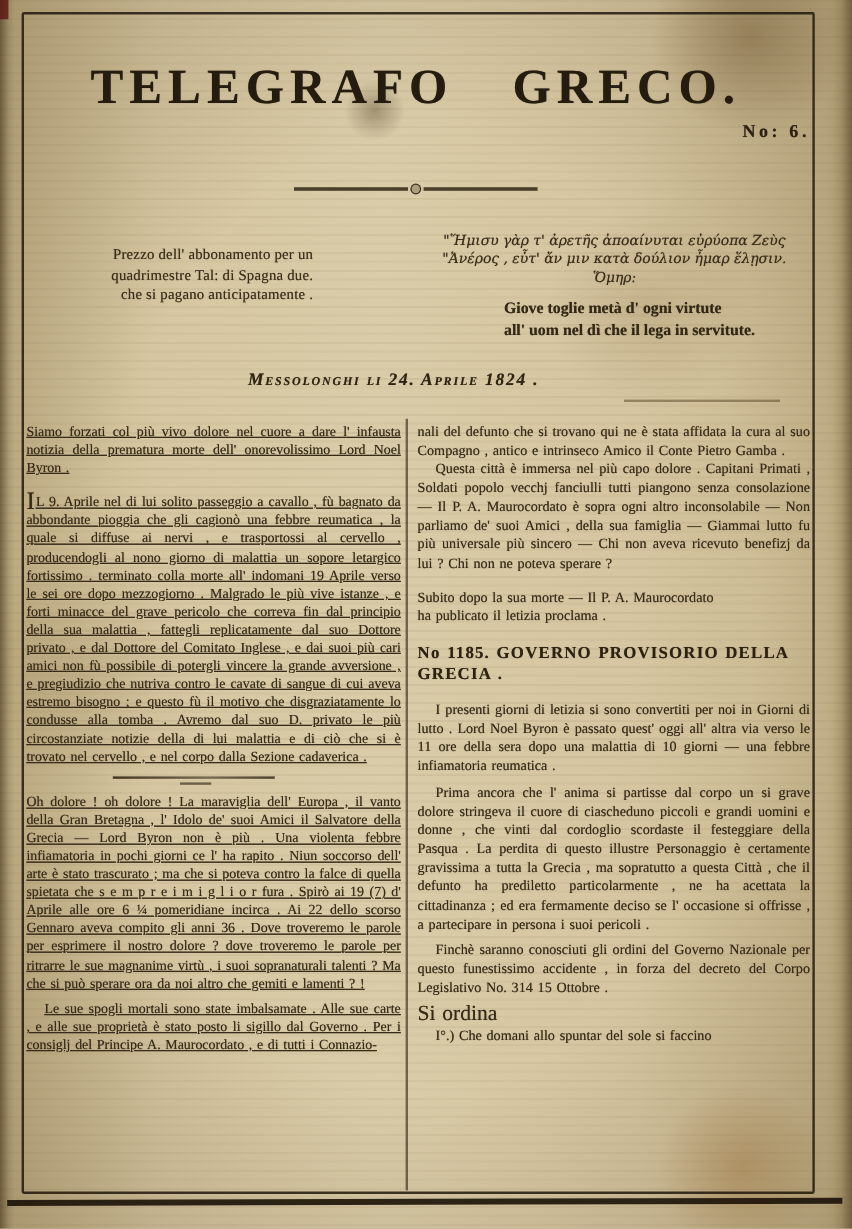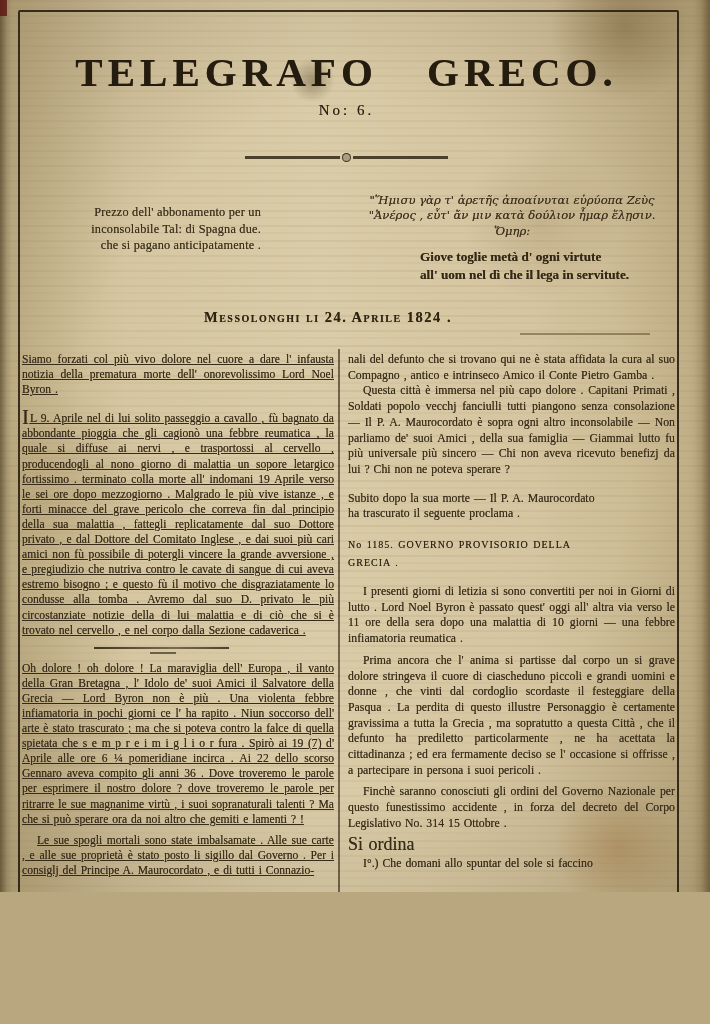--- a/index.html
+++ b/index.html
@@ -2,21 +2,21 @@
 <html><head>
 <meta charset="utf-8">
 <style>
   html,body{margin:0;padding:0;}
   body{
     width:710px;height:1024px;overflow:hidden;
     font-family:"Liberation Serif","DejaVu Serif",serif;
     background:#b9a87f;
   }
   .page{
-    position:relative;width:710px;height:892px;overflow:hidden;
+    position:relative;width:710px;height:1024px;overflow:hidden;
     background:
       radial-gradient(circle at 88% 3%, rgba(104,80,40,.45), transparent 7%),
       radial-gradient(circle at 44% 9%, rgba(60,45,22,.35), transparent 2.5%),
       radial-gradient(circle at 87% 95%, rgba(146,96,38,.33), transparent 6%),
       radial-gradient(circle at 76% 25%, rgba(120,95,52,.18), transparent 9%),
       radial-gradient(circle at 10% 55%, rgba(120,95,52,.15), transparent 12%),
       radial-gradient(ellipse at 50% 50%, rgba(0,0,0,0) 55%, rgba(96,75,40,.28) 100%),
       linear-gradient(90deg,#c3b288 0%,#d6c7a2 18%,#dacca8 45%,#d5c5a0 75%,#c8b78e 97%,#b7a67c 100%);
     color:#362b18;
   }
@@ -38,37 +38,37 @@
 
   .frame{position:absolute;left:18px;top:10px;width:657px;height:981px;
     border:2.5px solid rgba(32,24,12,.85);border-radius:2px;pointer-events:none;}
   .bottom-heavy{position:absolute;left:6px;top:999px;width:696px;height:4.5px;
     background:rgba(26,18,8,.9);transform:rotate(-.15deg);}
 
   .abs{position:absolute;}
   .masthead-title{top:48px;left:18px;width:657px;text-align:center;
     font-size:41px;font-weight:bold;letter-spacing:5px;word-spacing:34px;
     color:#241c0e;text-shadow:0 0 1px rgba(36,28,14,.6);}
-  .issue-no{top:102px;left:18px;width:657px;text-align:center;font-size:15px;
-    font-weight:normal;letter-spacing:3px;color:#2c2212;}
+  .issue-no{top:102px;left:18px;width:657px;text-align:right;font-size:15px;
+    font-weight:bold;letter-spacing:3px;color:#2c2212;}
 
   .ornament{top:153px;left:18px;width:657px;display:flex;align-items:center;justify-content:center;}
   .ornament .bar{width:95px;height:2.5px;background:rgba(40,30,14,.8);}
   .ornament .dot{width:7px;height:7px;border:1.5px solid rgba(40,30,14,.85);border-radius:50%;margin:0 2px;background:rgba(40,30,14,.25);}
 
   .price-notice{top:204px;left:36px;width:225px;font-size:12.3px;line-height:16.5px;
     color:#3b2f1b;letter-spacing:.2px;text-align:right;}
   .greek-quote{top:193px;left:362px;width:300px;text-align:center;font-style:italic;
     font-size:11.6px;line-height:15px;color:#3b2f1b;font-family:"DejaVu Serif",serif;}
   .greek-quote .attrib{margin-top:1px;font-size:11.5px;}
   .italian-verse{top:248px;left:388px;width:280px;font-size:13.2px;line-height:17.5px;
     font-weight:bold;color:#322815;margin-left:32px;}
 
   .dateline{top:309px;left:18px;width:620px;text-align:center;font-variant:small-caps;
-    font-weight:bold;font-size:14.5px;letter-spacing:1.5px;color:#2e2412;}
+    font-weight:bold;font-size:14.5px;letter-spacing:1.5px;color:#2e2412;font-style:italic;}
   .quote-rule{top:333px;left:520px;width:130px;height:1.5px;background:rgba(88,66,36,.5);}
 
   .col-divider{top:349px;left:338px;width:2px;height:643px;background:rgba(40,30,15,.6);}
 
   .col{position:absolute;top:352px;}
   .col p{margin:0;text-align:justify;}
   .col-left{left:22px;width:312px;font-size:11.6px;line-height:15.1px;word-spacing:1px;text-decoration:underline;}
   .col-right{left:348px;width:327px;font-size:11.8px;line-height:15.7px;word-spacing:1px;}
 
   .mt{margin-top:13px!important;}
@@ -76,21 +76,21 @@
   .indent{text-indent:15px;}
   .center{text-align:left;}
 
   .dropcap{font-size:21px;line-height:10px;font-weight:normal;letter-spacing:.5px;
     position:relative;top:2px;margin-right:.5px;}
 
   .mini-divider{width:135px;height:2.5px;margin:9px 0 3px 72px;
     background:linear-gradient(90deg, rgba(40,30,14,.85), rgba(40,30,14,.55) 60%, rgba(40,30,14,.8));}
   .mini-divider-tail{width:26px;height:1.5px;margin:0 0 7px 128px;background:rgba(40,30,14,.6);}
 
-  .proclama-heading{font-weight:normal;font-size:10px;line-height:17.5px;letter-spacing:1px;
+  .proclama-heading{font-weight:bold;font-size:14px;line-height:17.5px;letter-spacing:1px;
     color:#2c2212;margin:14px 0 2px 0!important;}
   .si-ordina{margin-top:5px!important;margin-bottom:4px!important;font-size:18px;}
   .ink{text-shadow:0 0 .6px rgba(54,43,24,.65);}
 </style>
 </head>
 <body>
 
 <div class="page">
   <div class="edge-left abs"></div>
   <div class="edge-right abs"></div>
@@ -102,21 +102,21 @@
   <div class="abs issue-no ink">No:  6.</div>
 
   <div class="abs ornament">
     <div class="bar"></div>
     <div class="dot"></div>
     <div class="bar"></div>
   </div>
 
   <div class="abs price-notice ink">
     <div>Prezzo dell' abbonamento per un</div>
-    <div>inconsolabile Tal: di Spagna due.</div>
+    <div>quadrimestre Tal: di Spagna due.</div>
     <div>che si pagano anticipatamente .</div>
   </div>
 
   <div class="abs greek-quote ink">
     <div>"Ἥμισυ γὰρ τ' ἀρετῆς ἀποαίνυται εὐρύοπα Ζεὺς</div>
     <div>"Ἀνέρος , εὖτ' ἄν μιν κατὰ δούλιον ἦμαρ ἕλῃσιν.</div>
     <div class="attrib">Ὅμηρ:</div>
   </div>
 
   <div class="abs italian-verse ink">
@@ -136,21 +136,21 @@
     <div class="mini-divider-tail"></div>
     <p>Oh dolore !  oh dolore !  La maraviglia dell' Europa , il vanto della Gran Bretagna , l' Idolo de' suoi Amici il Salvatore della Grecia — Lord Byron non è più .  Una violenta febbre infiamatoria in pochi giorni ce l' ha rapito .  Niun soccorso dell' arte è stato trascurato ; ma che si poteva contro la falce di quella spietata che s e m p r e  i  m i g l i o r  fura .  Spirò ai 19 (7) d' Aprile alle ore 6 ¼ pomeridiane incirca .  Ai 22 dello scorso Gennaro aveva compito gli anni 36 .  Dove troveremo le parole per esprimere il nostro dolore ?  dove troveremo le parole per ritrarre le sue magnanime virtù , i suoi sopranaturali talenti ?  Ma che si può sperare ora da noi altro che gemiti e lamenti ? !</p>
     <p class="mt-sm indent">Le sue spogli mortali sono state imbalsamate .  Alle sue carte , e alle sue proprietà è stato posto li sigillo dal Governo .  Per i consiglj del Principe A. Maurocordato ,  e di tutti i Connazio-</p>
   </div>
 
   <div class="col col-right ink">
     <p>nali del defunto che si trovano qui ne è stata affidata la cura al suo Compagno , antico e intrinseco Amico il Conte Pietro Gamba .</p>
     <p class="indent">Questa città è immersa nel più capo dolore . Capitani Primati , Soldati popolo vecchj fanciulli tutti piangono senza consolazione —  Il P. A. Maurocordato è sopra ogni altro inconsolabile —  Non parliamo de' suoi Amici , della sua famiglia —  Giammai lutto fu più universale più sincero —  Chi non aveva ricevuto benefizj da lui ?  Chi non ne poteva sperare ?</p>
     <p class="mt center">
       <span>Subito dopo la sua morte — Il P. A. Maurocordato</span><br>
-      <span>ha trascurato il seguente proclama .</span>
+      <span>ha publicato il letizia proclama .</span>
     </p>
     <p class="proclama-heading center">
       <span>No  1185.   GOVERNO  PROVISORIO  DELLA</span><br>
       <span>GRECIA .</span>
     </p>
     <p class="mt indent">I presenti giorni di letizia si sono convertiti per noi in Giorni di lutto .  Lord Noel Byron è passato quest' oggi all' altra via verso le 11 ore della sera dopo una malattia di 10 giorni —  una febbre infiamatoria reumatica .</p>
     <p class="mt-sm indent">Prima ancora che l' anima si partisse dal corpo un si grave dolore stringeva il cuore di ciascheduno piccoli e grandi uomini e donne , che vinti dal cordoglio scordaste il festeggiare della Pasqua . La perdita di questo illustre Personaggio è certamente gravissima a tutta la Grecia , ma sopratutto a questa Città , che il defunto ha prediletto particolarmente , ne ha acettata la cittadinanza ; ed era fermamente deciso se l' occasione si offrisse , a partecipare in persona i suoi pericoli .</p>
     <p class="mt-sm indent">Finchè saranno conosciuti gli ordini del Governo Nazionale per questo funestissimo accidente , in forza del decreto del Corpo Legislativo No. 314 15 Ottobre .</p>
     <p class="si-ordina center">Si ordina</p>
     <p class="indent">I°.)  Che domani allo spuntar del sole si faccino</p>

